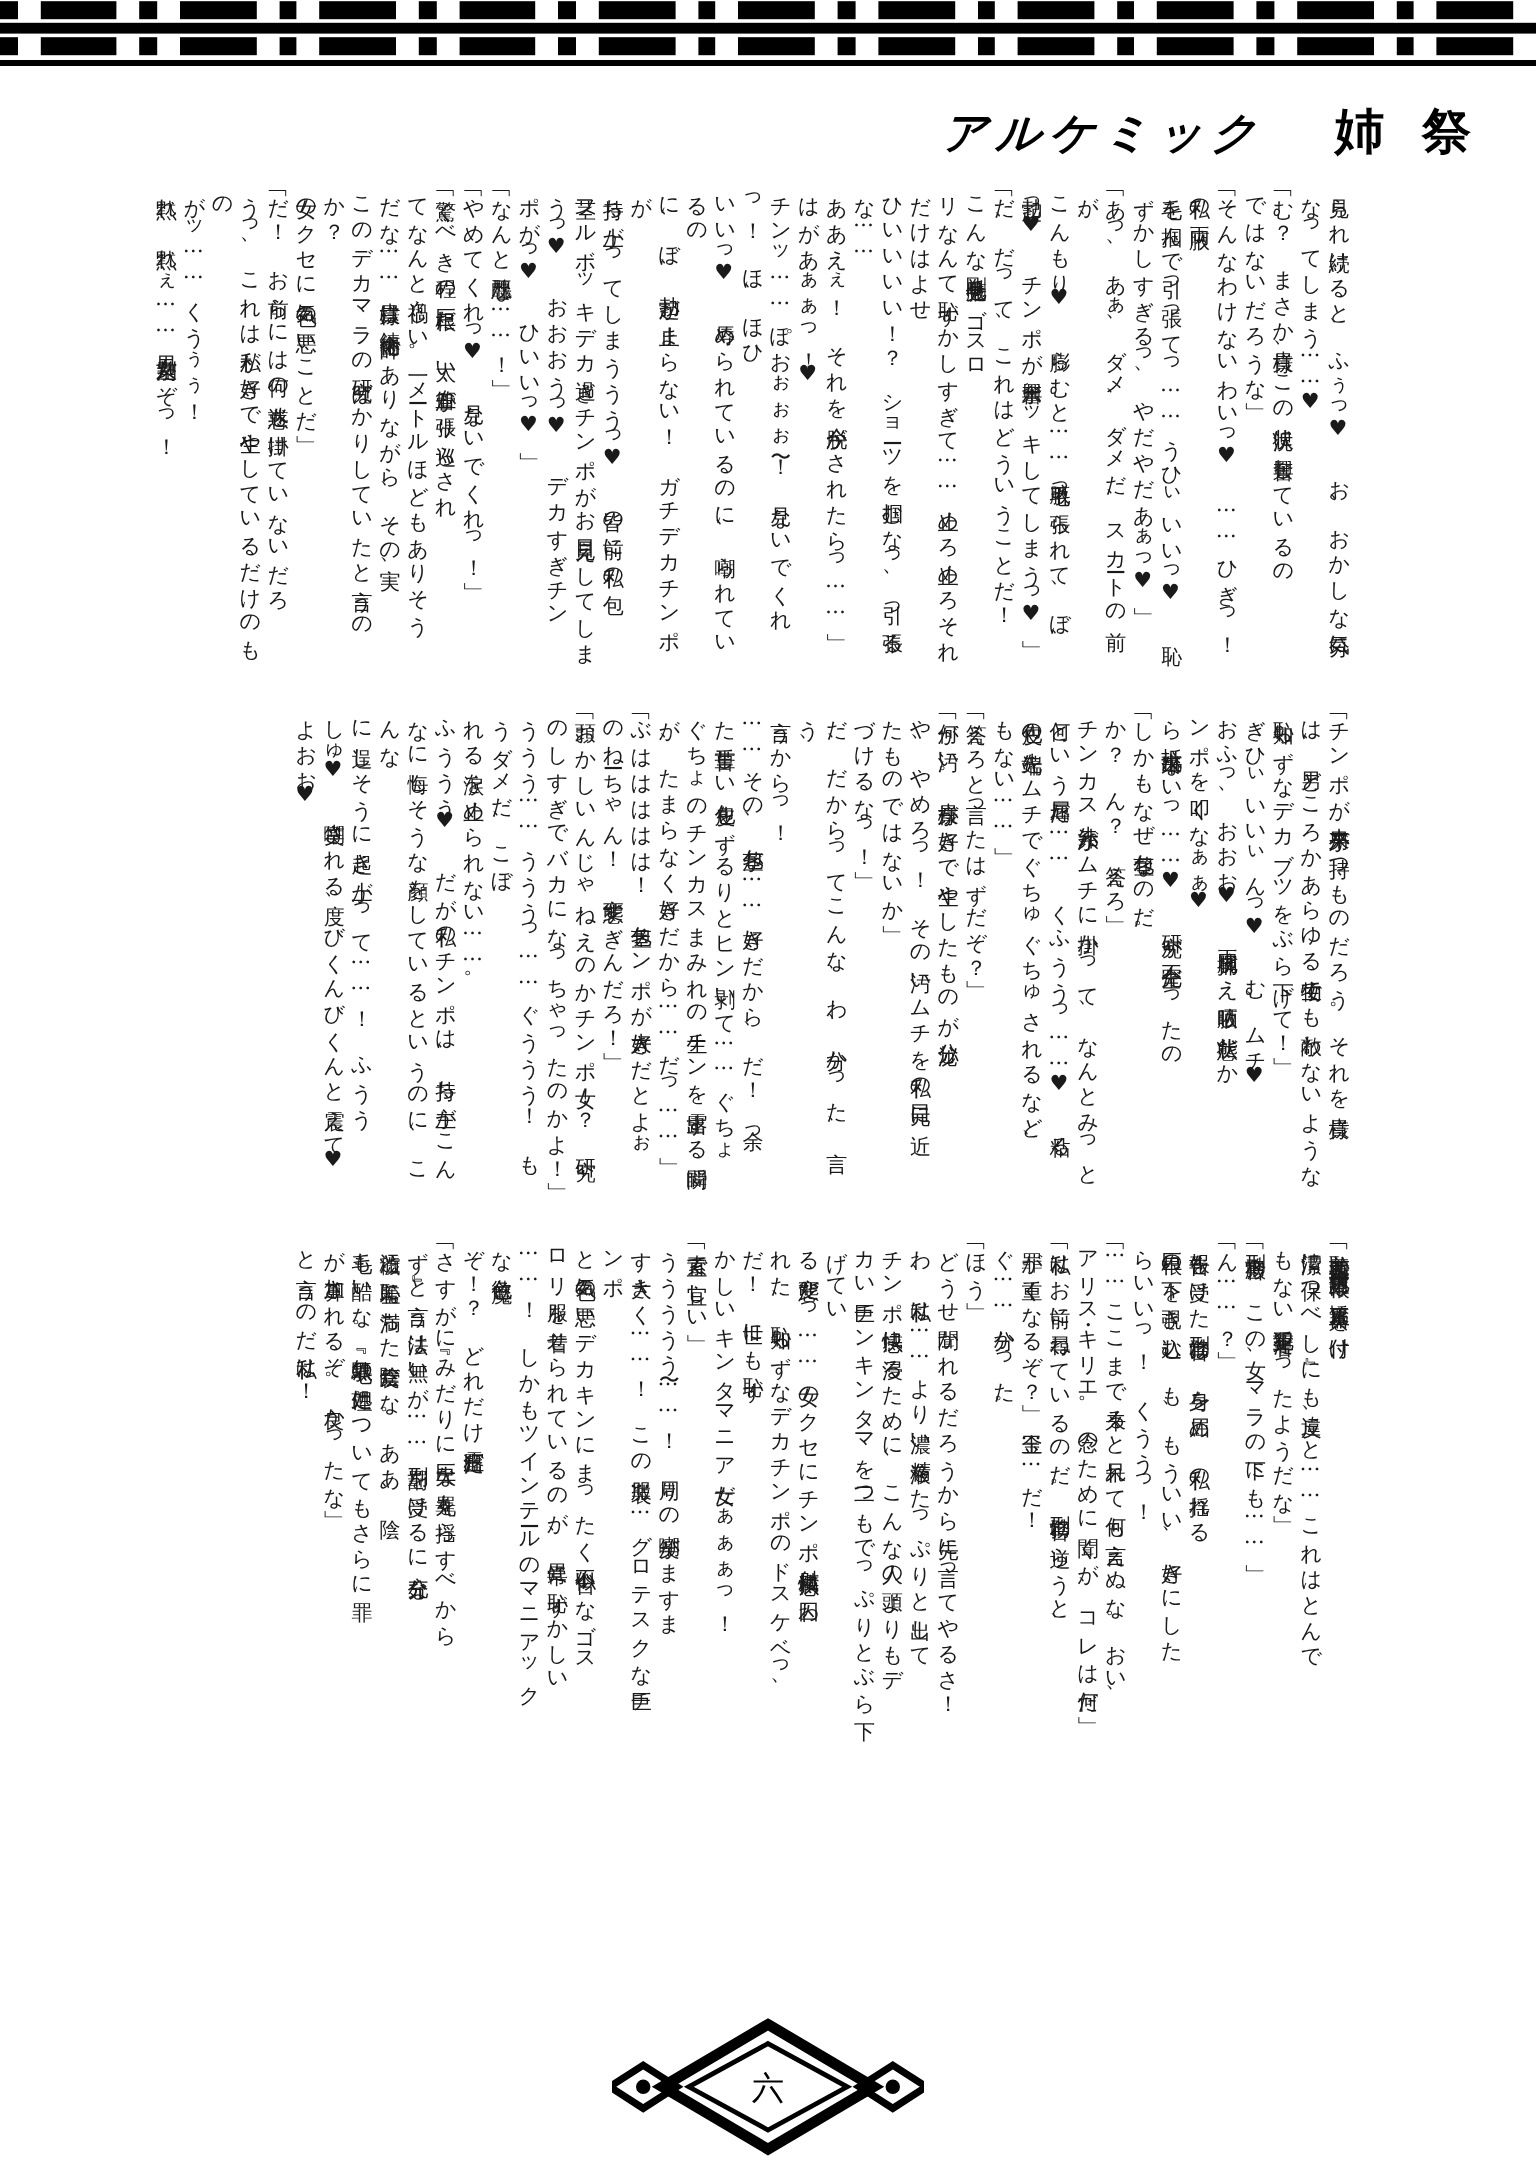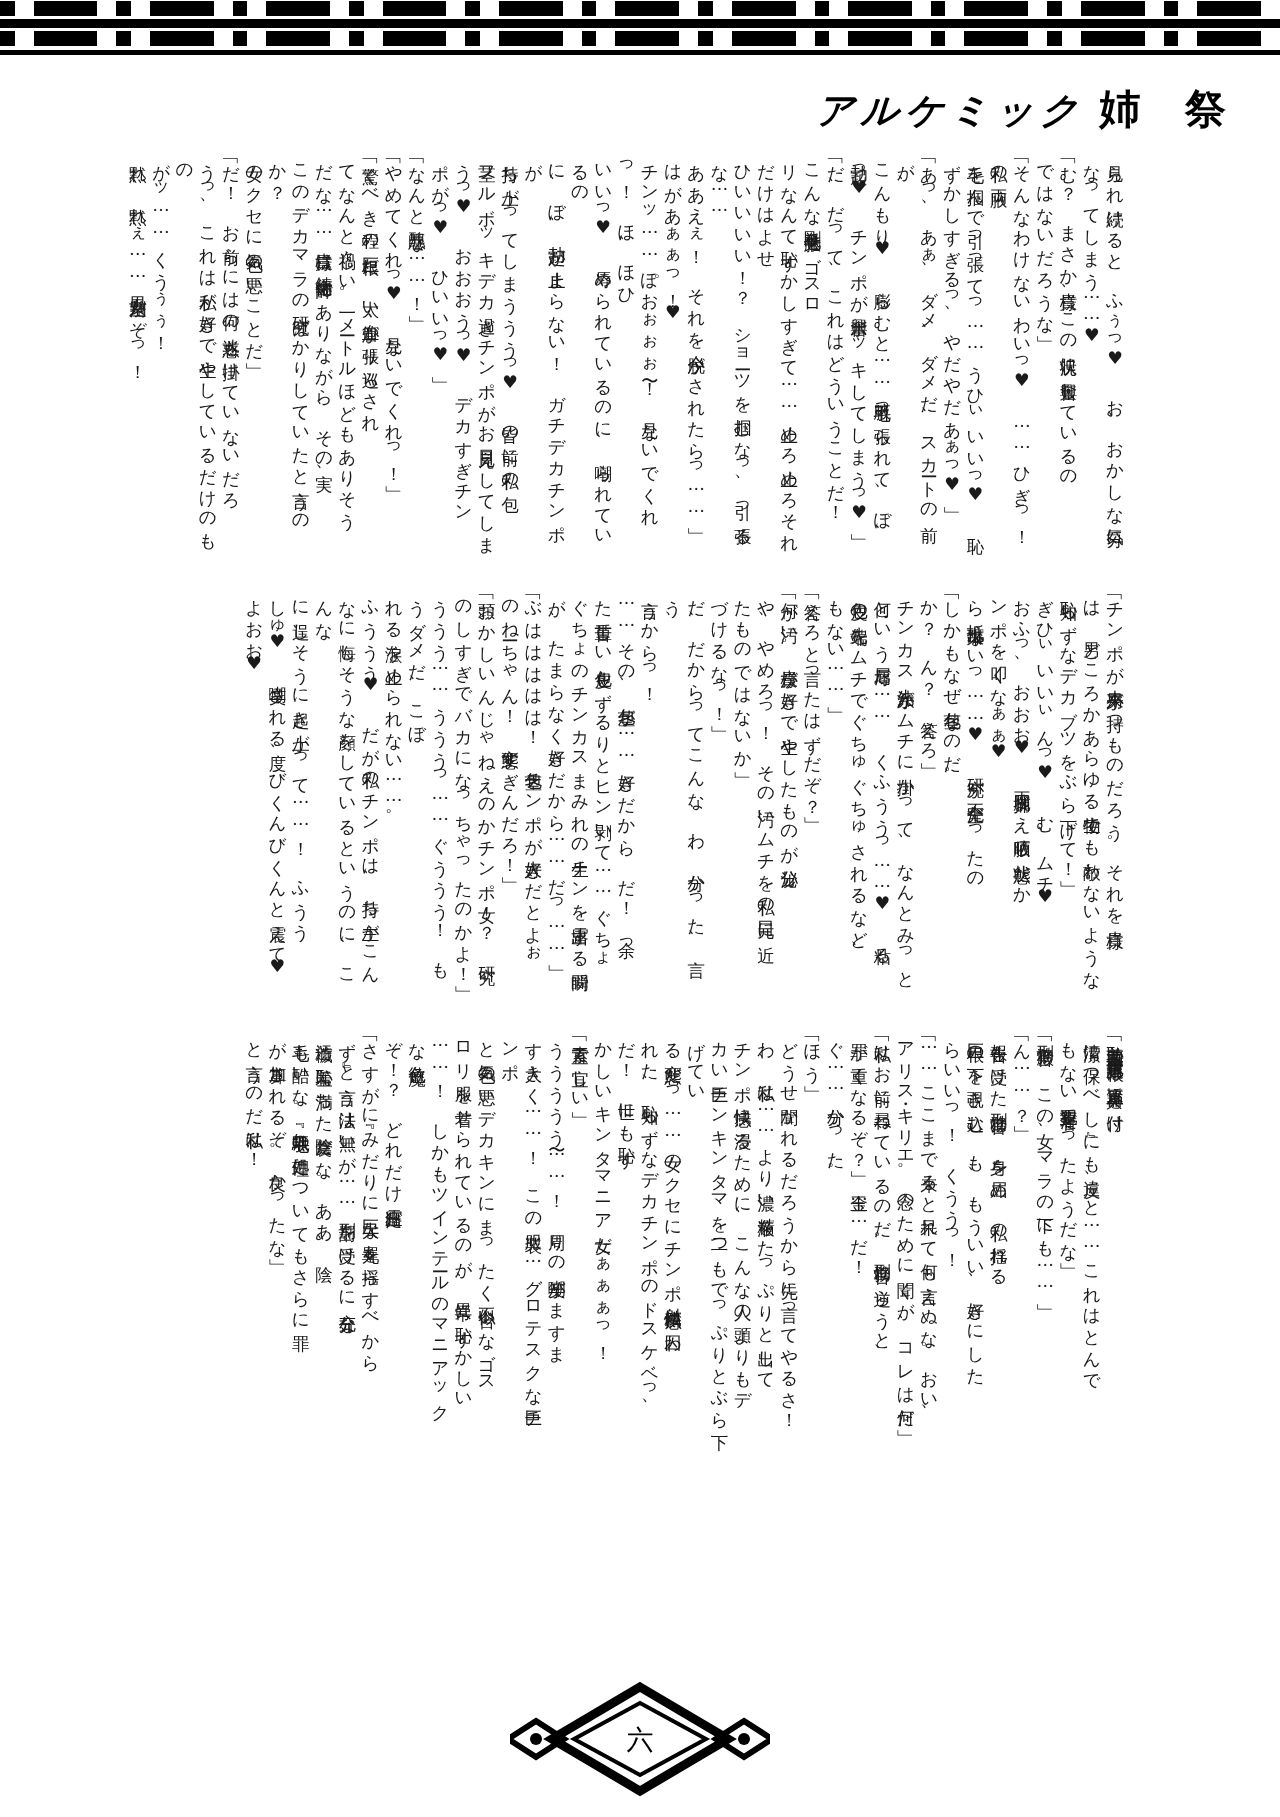--- a/index.html
+++ b/index.html
@@ -72,26 +72,27 @@
     font-family: "DejaVu Serif", "Liberation Serif", serif;
     font-size: 37px;
     letter-spacing: 7px;
     font-style: italic;
     font-weight: 600;
     color: #000;
     white-space: nowrap;
     transform: skewX(-4deg);
   }
   #title-kanji {
-    font-family: Liberation Mono, monospace;
+    font-family: Liberation Sans, sans-serif;
     font-size: 41px;
     letter-spacing: 10px;
     font-weight: bold;
     color: #000;
     white-space: nowrap;
+    margin-left: 44px;
   }
 
   
   .vblock {
     position: absolute;
     writing-mode: vertical-rl;
     -webkit-writing-mode: vertical-rl;
     text-orientation: upright;
     -webkit-text-orientation: upright;
     font-family: "DejaVu Serif", "Liberation Serif", serif;

